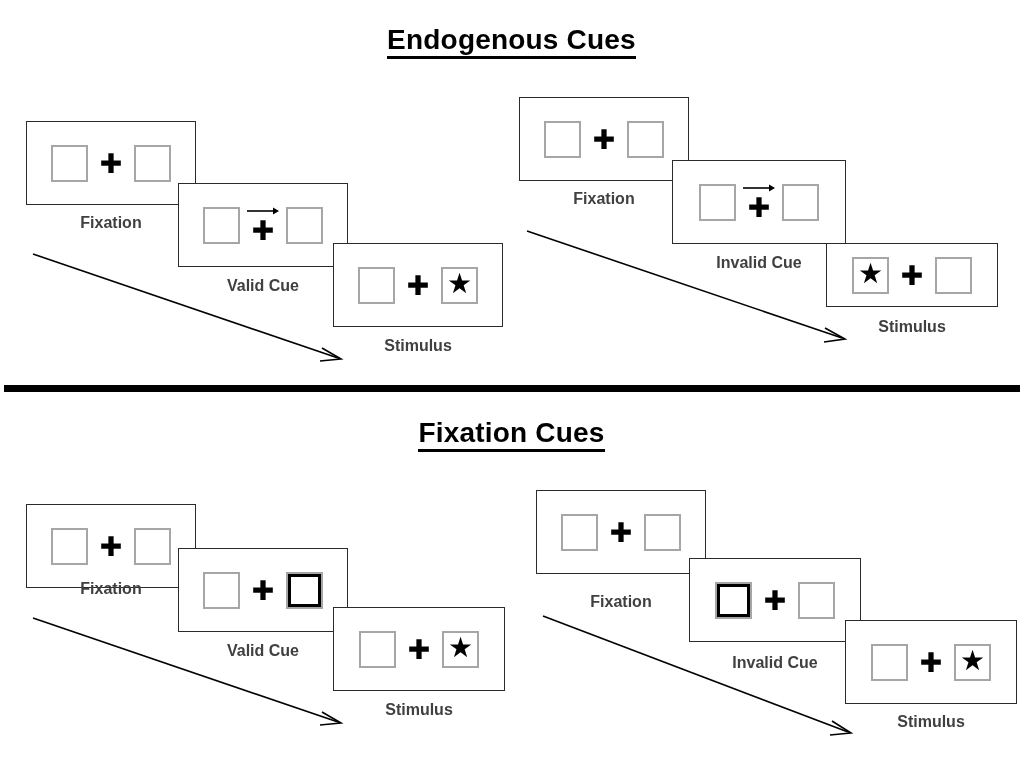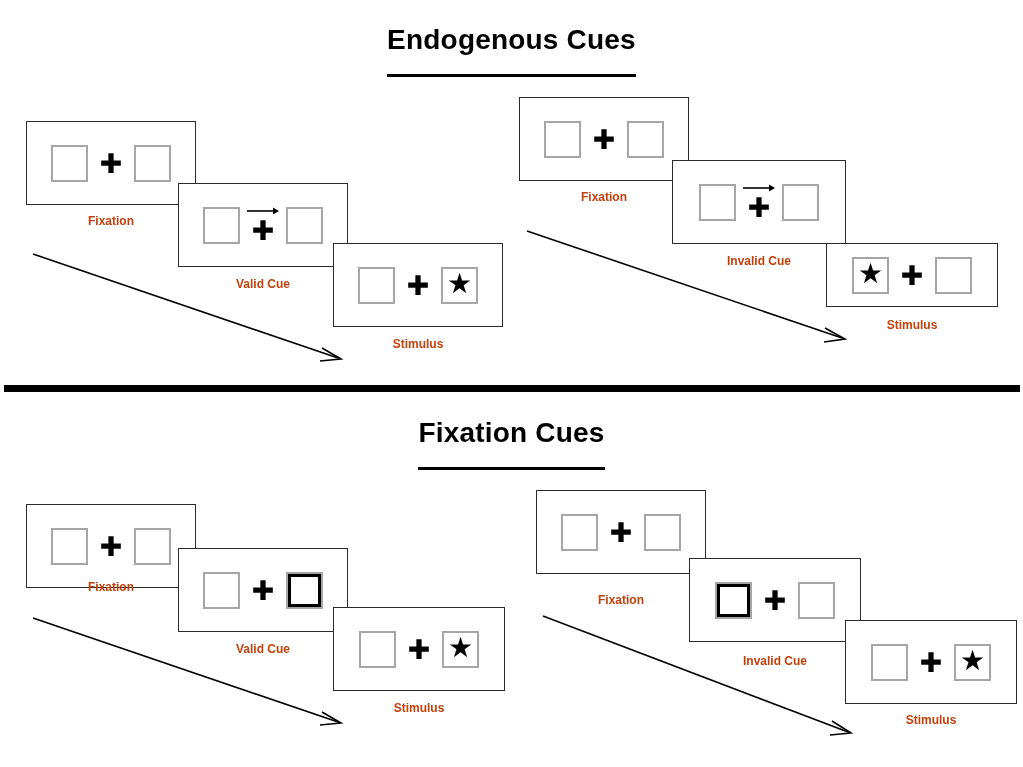--- a/index.html
+++ b/index.html
@@ -10,21 +10,21 @@
   }
   .stage{position:absolute;left:0;top:0;width:1023px;height:767px;}
 
   
   .section-title{
     position:absolute;width:100%;text-align:center;
     font-size:28px;font-weight:bold;color:#000;
     letter-spacing:0.2px;
   }
   .section-title span{
-    border-bottom:3px solid #000;padding-bottom:19px;
+    border-bottom:3px solid #000;padding-bottom:1px;
   }
 
   
   .divider{
     position:absolute;left:4px;width:1016px;height:7px;background:#000;
   }
 
   
   .panel{
     position:absolute;background:#fff;border:1.3px solid #2b2b2b;
@@ -61,21 +61,21 @@
   }
   .star{
     font-size:28px;line-height:1;color:#000;
     font-family:"DejaVu Sans", sans-serif;
     display:block;margin-top:-2px;
   }
 
   
   .caption{
     position:absolute;text-align:center;
-    font-size:12px;font-weight:bold;color:#c2410c;white-space:nowrap;
+    font-size:16px;font-weight:bold;color:#404040;white-space:nowrap;
   }
 
   
   .flow-arrow{position:absolute;overflow:visible;}
 </style>
 </head>
 <body>
 
 <div class="stage">
 

